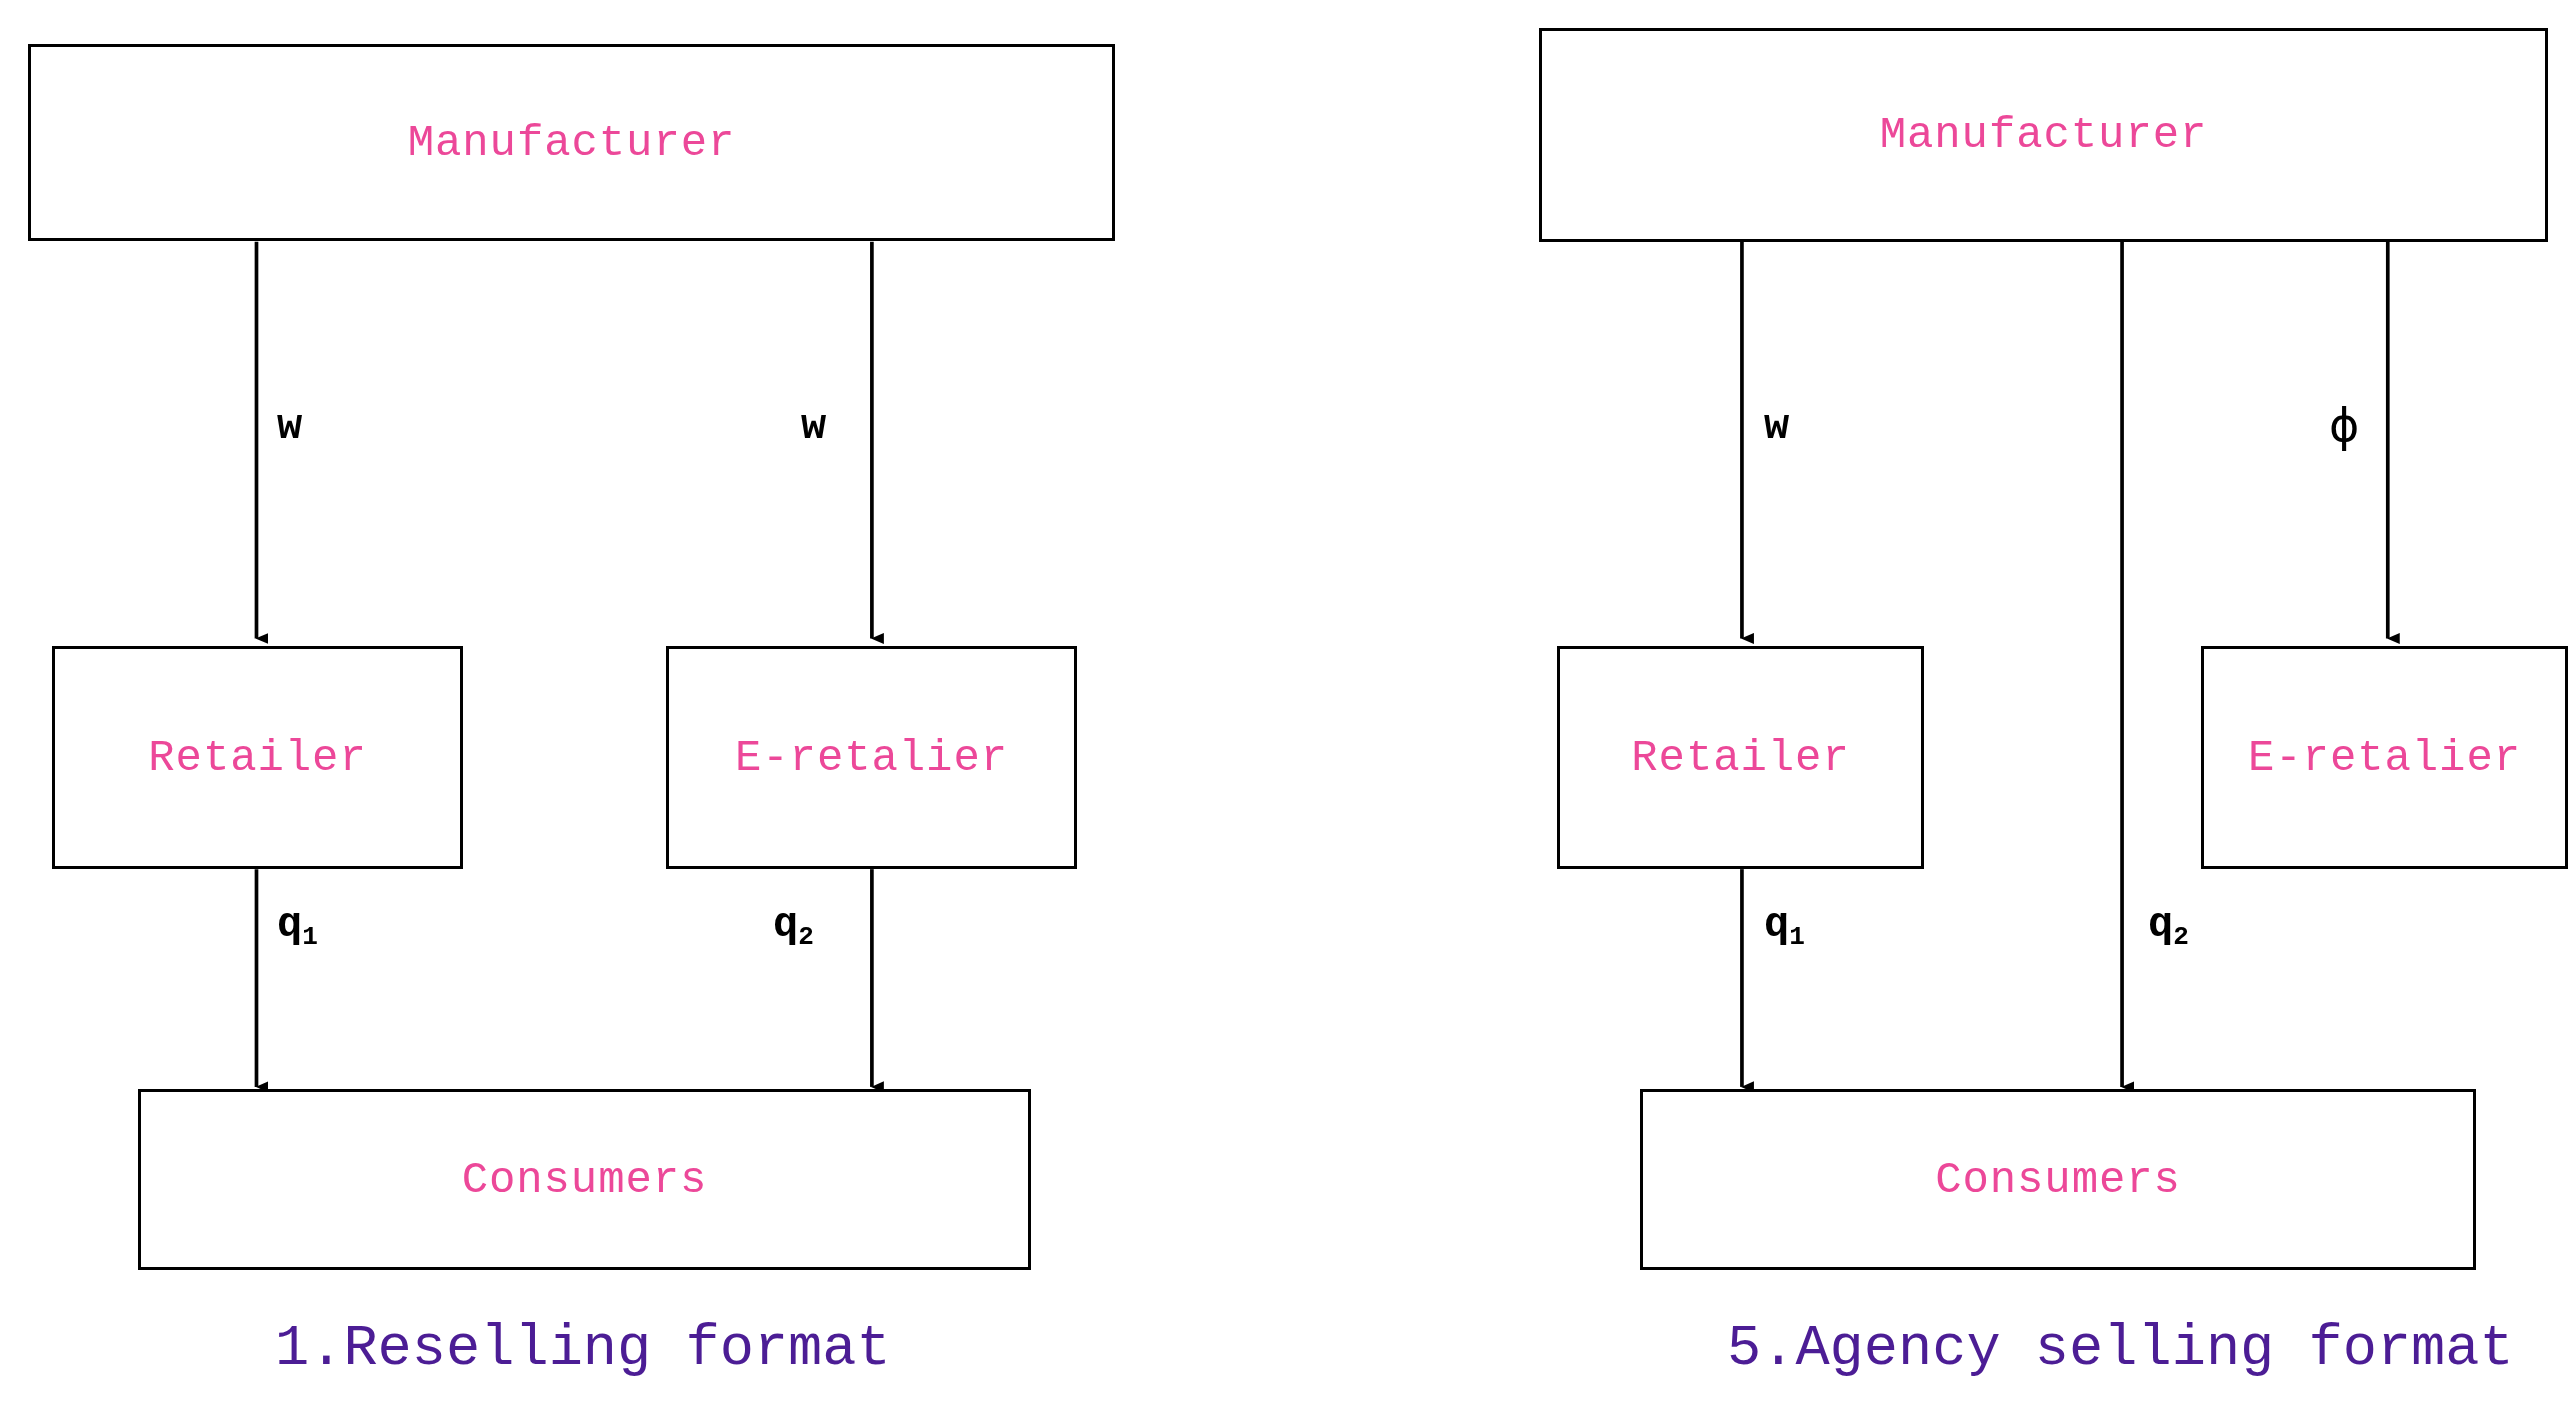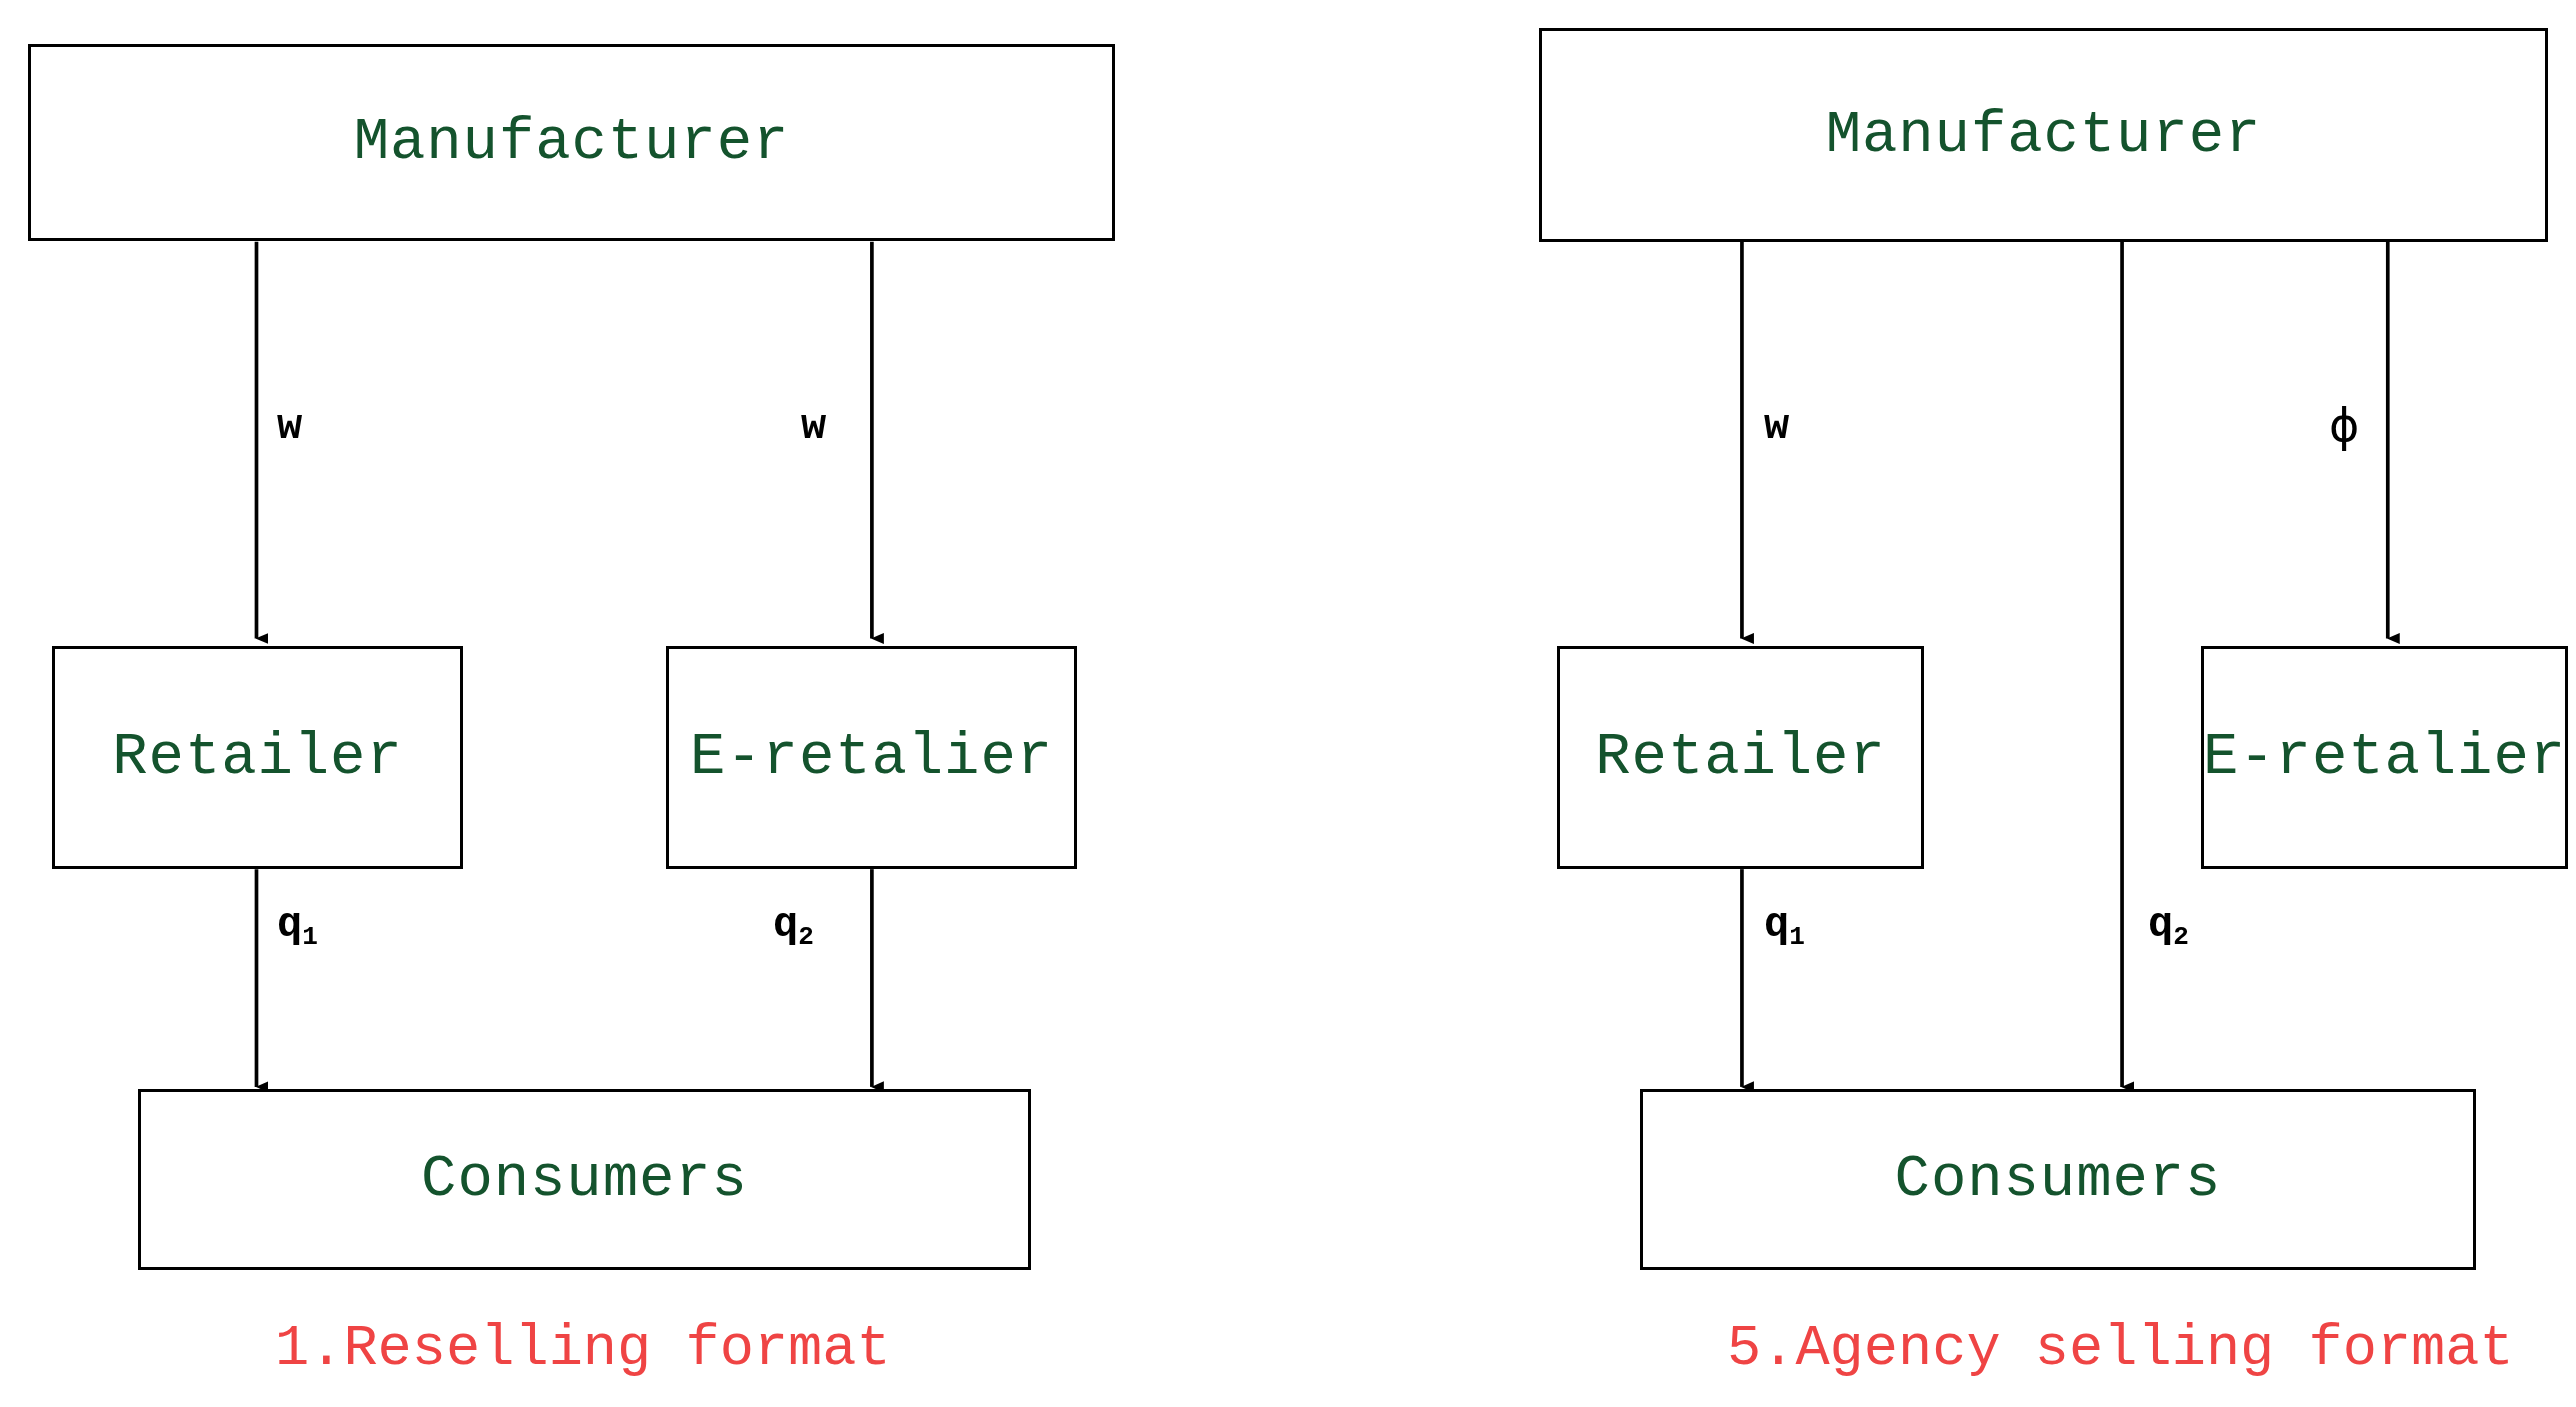--- a/index.html
+++ b/index.html
@@ -26,25 +26,25 @@
   
   .node {
     position: absolute;
     box-sizing: border-box;
     border: 3.7px solid #000000;
     background: #ffffff;
     display: flex;
     align-items: center;
     justify-content: center;
     font-family: "Liberation Mono", "DejaVu Sans Mono", monospace;
-    font-size: 59px;
+    font-size: 44px;
     line-height: 1;
     letter-spacing: 0.9px;
     white-space: nowrap;
-    color: #14532d;
+    color: #ec4899;
   }
   .node-label { pointer-events: none; }
 
   
   .edge-label {
     position: absolute;
     font-family: "Liberation Mono", "DejaVu Sans Mono", monospace;
     font-size: 42px;
     font-weight: bold;
     line-height: 1;
@@ -64,21 +64,21 @@
     font-weight: bold;
   }
 
   
   .caption {
     position: absolute;
     font-family: "Liberation Mono", "DejaVu Sans Mono", monospace;
     font-size: 57px;
     line-height: 1;
     white-space: nowrap;
-    color: #ef4444;
+    color: #4c1d95;
   }
 </style>
 </head>
 <body>
 
 <div class="canvas">
 <svg width="2576" height="1408" viewBox="0 0 2792 1526" xmlns="http://www.w3.org/2000/svg">
   <defs>
     <marker id="ah" viewBox="0 0 12 14" refX="6" refY="13" markerWidth="12" markerHeight="14" orient="auto-start-reverse" markerUnits="userSpaceOnUse">
       <path d="M 0 0 L 12 0 L 6 14 Z" fill="#000000"></path>

